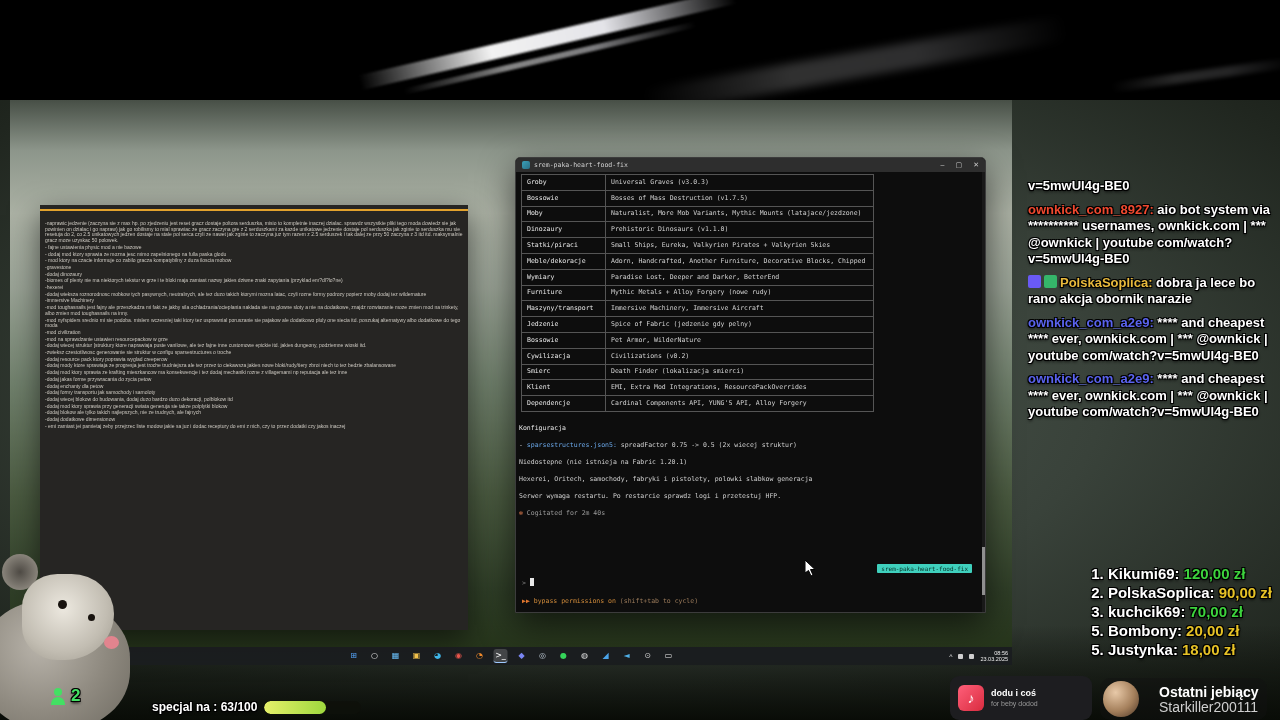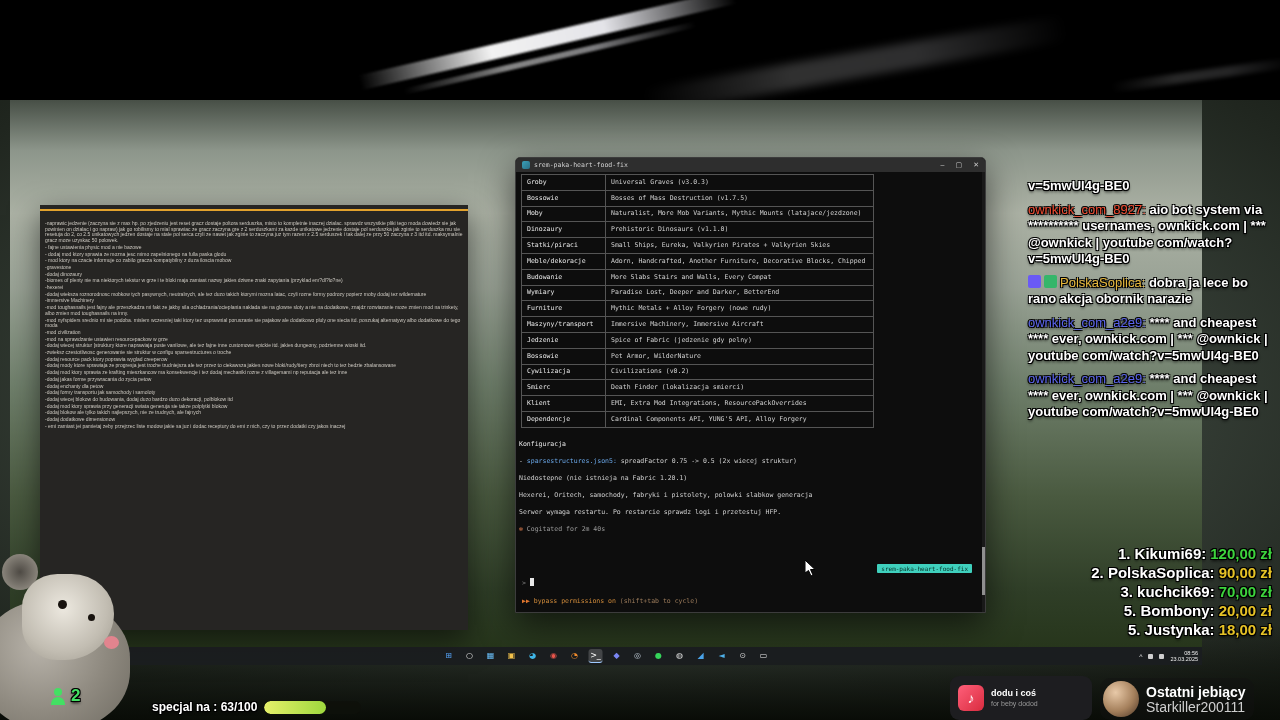--- a/index.html
+++ b/index.html
@@ -13,21 +13,21 @@
   .bottom-shade{position:absolute;left:0;bottom:0;width:100%;height:95px;
     background:linear-gradient(180deg,transparent,#090c07)}
   .topband{position:absolute;top:0;left:0;width:100%;height:100px;background:#000;overflow:hidden;z-index:2}
   .streak{position:absolute;background:linear-gradient(90deg,transparent,rgba(255,255,255,.95) 35%,rgba(240,240,245,.95) 65%,transparent)}
   .s1{left:355px;top:32px;width:385px;height:15px;transform:rotate(-13deg);filter:blur(1px)}
   .s2{left:400px;top:55px;width:300px;height:6px;transform:rotate(-13deg);opacity:.55;filter:blur(1px)}
   .s3{left:640px;top:52px;width:430px;height:26px;transform:rotate(-10deg);opacity:.2;filter:blur(4px)}
   .s4{left:1110px;top:70px;width:185px;height:10px;transform:rotate(-8deg);opacity:.16;filter:blur(2px)}
 
   
-  .desktop{position:absolute;left:10px;top:100px;width:1192px;height:565px;z-index:3;
+  .desktop{position:absolute;left:10px;top:100px;width:1002px;height:565px;z-index:3;
     background:linear-gradient(180deg,#474f46 0%,#8d968b 9%,#abb1a4 20%,#99a295 33%,#70806c 50%,#4a5a40 70%,#2f3e27 87%,#243318 100%)}
 
   
   .notes{position:absolute;left:30px;top:105px;width:428px;height:425px;background:#262523;
     box-shadow:0 10px 28px rgba(0,0,0,.55)}
   .notes-accent{margin-top:4px;height:2px;background:#e2a22d}
   .notes-text{padding:10px 4px 0 5px;font-size:5px;line-height:5.7px;color:#ccc8c0;
     font-family:"Liberation Sans",sans-serif;overflow:hidden;height:405px}
   .np-line{margin-bottom:1px}
 
@@ -73,23 +73,23 @@
   .tray-chevron{font-size:7px}
   .tray-dot{width:5px;height:5px;border-radius:1px;background:#cfcfcf;display:inline-block}
   .clock{text-align:right;font-size:5.5px;line-height:6.5px;color:#eee}
 
   
   .outline{text-shadow:-1px -1px 0 #000,1px -1px 0 #000,-1px 1px 0 #000,1px 1px 0 #000,0 2px 3px rgba(0,0,0,.85)}
   .chat{position:absolute;left:1028px;top:178px;width:248px;z-index:4}
   .chat-msg{color:#fff;font-weight:bold;font-size:13px;line-height:16.5px;margin-bottom:7px;
     text-shadow:-1px -1px 0 #000,1px -1px 0 #000,-1px 1px 0 #000,1px 1px 0 #000,0 2px 3px rgba(0,0,0,.85)}
   .badge{display:inline-block;width:13px;height:13px;border-radius:2px;margin-right:3px;vertical-align:-1px}
-  .chat-user{font-weight:normal}
-
-  .donations{position:absolute;right:8px;top:544px;text-align:right;z-index:4}
+  .chat-user{font-weight:bold}
+
+  .donations{position:absolute;right:8px;top:564px;z-index:4}
   .don-row{color:#fff;font-weight:bold;font-size:15px;line-height:19px;
     text-shadow:-1px -1px 0 #000,1px -1px 0 #000,-1px 1px 0 #000,1px 1px 0 #000,0 2px 3px rgba(0,0,0,.85)}
   .don-amount{margin-left:4px}
 
   
   .opossum{position:absolute;left:-20px;top:548px;width:165px;height:175px;z-index:5}
   .op-body{position:absolute;left:0;top:52px;width:150px;height:130px;border-radius:45%;
     background:radial-gradient(circle at 40% 35%,#b8b3aa,#8e897f 55%,#6e6a61)}
   .op-ear{position:absolute;left:22px;top:6px;width:36px;height:36px;border-radius:50%;
     background:radial-gradient(circle at 50% 50%,#4e4a44,#8a857c 72%)}
@@ -110,21 +110,21 @@
   .progress-track{width:97px;height:13px;border-radius:7px;background:rgba(14,17,11,.85);overflow:hidden}
   .progress-fill{height:100%;border-radius:7px;background:linear-gradient(90deg,#e6f06a,#9ed83e)}
 
   .music{position:absolute;left:950px;top:676px;width:142px;height:44px;background:#1d1d20;border-radius:9px;
     display:flex;align-items:center;gap:7px;padding:6px 8px;z-index:6}
   .music-icon{width:26px;height:26px;border-radius:6px;background:linear-gradient(135deg,#ff5f7a,#d92c3f);
     color:#fff;text-align:center;line-height:26px;font-size:14px;flex:none}
   .music-title{color:#fff;font-size:9px;font-weight:bold;line-height:11px}
   .music-sub{color:#9a9a9a;font-size:7px;line-height:9px}
 
-  .lastsub{position:absolute;left:1100px;top:678px;display:flex;align-items:center;gap:7px;z-index:6;
+  .lastsub{position:absolute;left:1100px;top:678px;display:flex;align-items:center;gap:20px;z-index:6;
     background:rgba(18,18,18,.45);border-radius:10px;padding:3px 8px 3px 3px}
   .avatar{width:36px;height:36px;border-radius:50%;flex:none;
     background:radial-gradient(circle at 35% 32%,#e8c9a8,#a5805c 55%,#4a3424)}
   .lastsub-title{color:#fff;font-size:14px;font-weight:bold;line-height:17px}
   .lastsub-name{color:#cfcfcf;font-size:14px;line-height:13px}
 </style>
 </head>
 <body>
 
 <div class="stage">
@@ -206,24 +206,20 @@
               </tr>
               <tr>
                 <td class="cat">Statki/piraci</td>
                 <td class="mods">Small Ships, Eureka, Valkyrien Pirates + Valkyrien Skies</td>
               </tr>
               <tr>
                 <td class="cat">Meble/dekoracje</td>
                 <td class="mods">Adorn, Handcrafted, Another Furniture, Decorative Blocks, Chipped</td>
               </tr>
               <tr>
-                <td class="cat">Budowanie</td>
-                <td class="mods">More Slabs Stairs and Walls, Every Compat</td>
-              </tr>
-              <tr>
                 <td class="cat">Wymiary</td>
                 <td class="mods">Paradise Lost, Deeper and Darker, BetterEnd</td>
               </tr>
               <tr>
                 <td class="cat">Furniture</td>
                 <td class="mods">Mythic Metals + Alloy Forgery (nowe rudy)</td>
               </tr>
               <tr>
                 <td class="cat">Maszyny/transport</td>
                 <td class="mods">Immersive Machinery, Immersive Aircraft</td>

